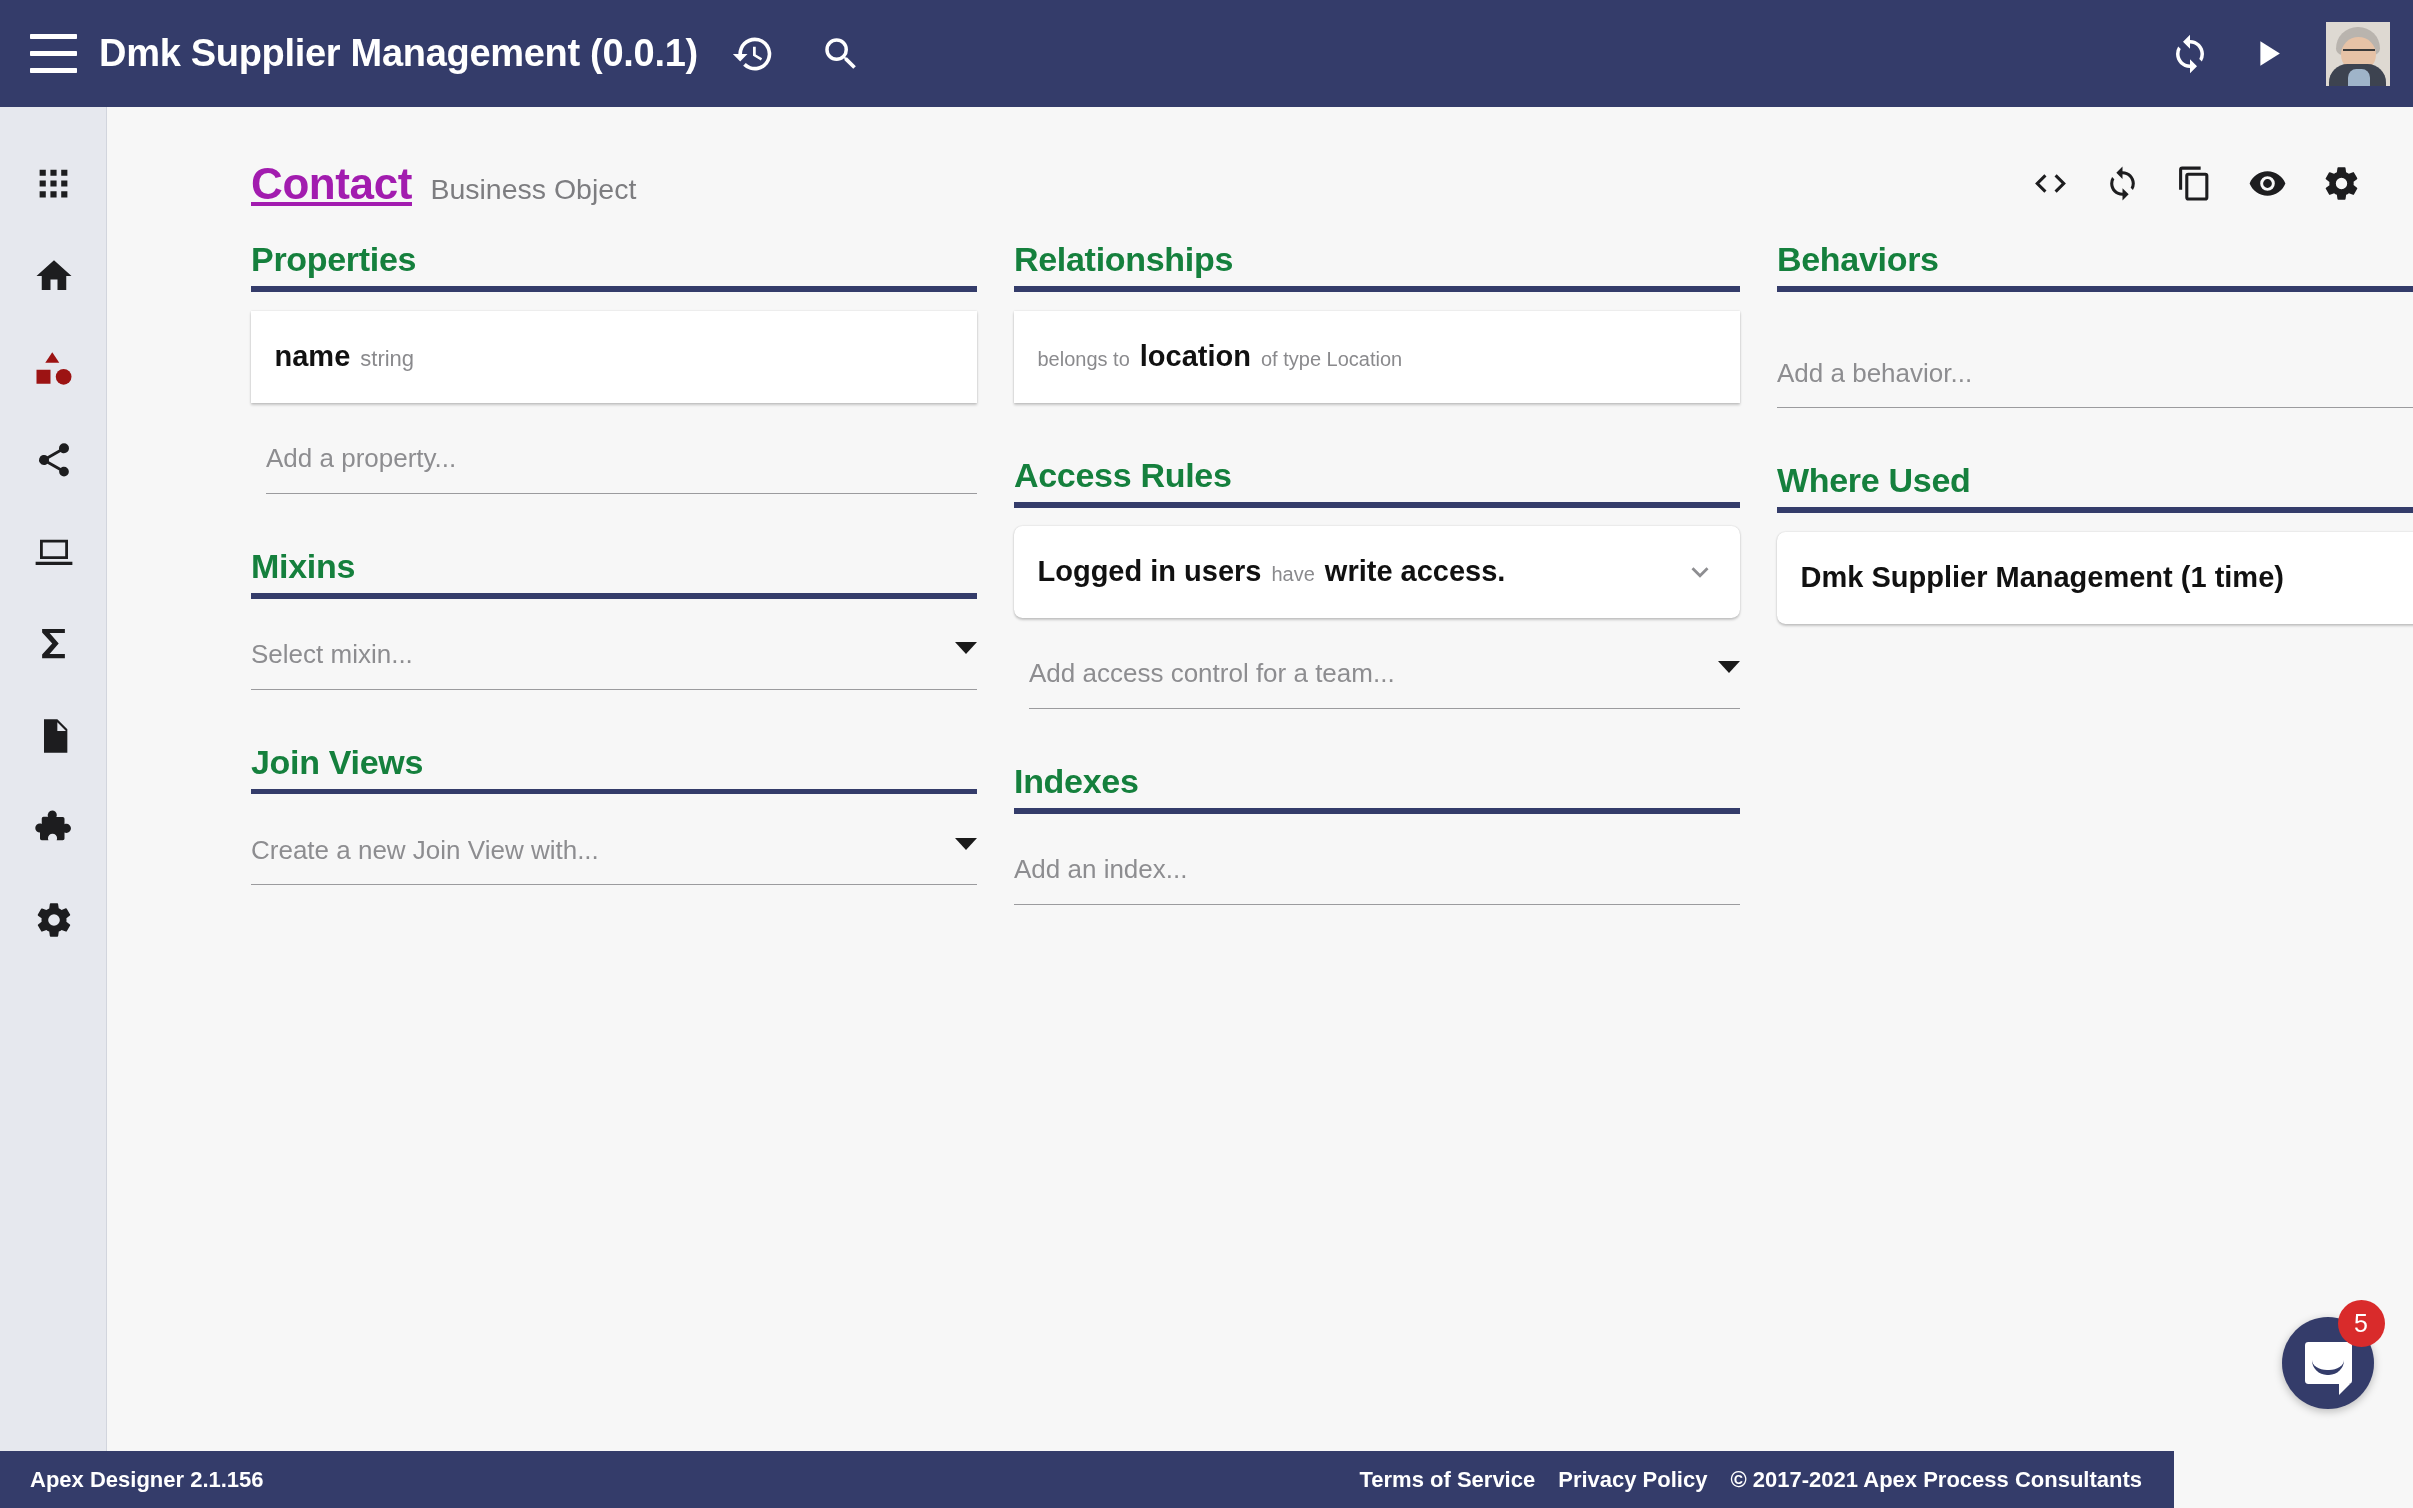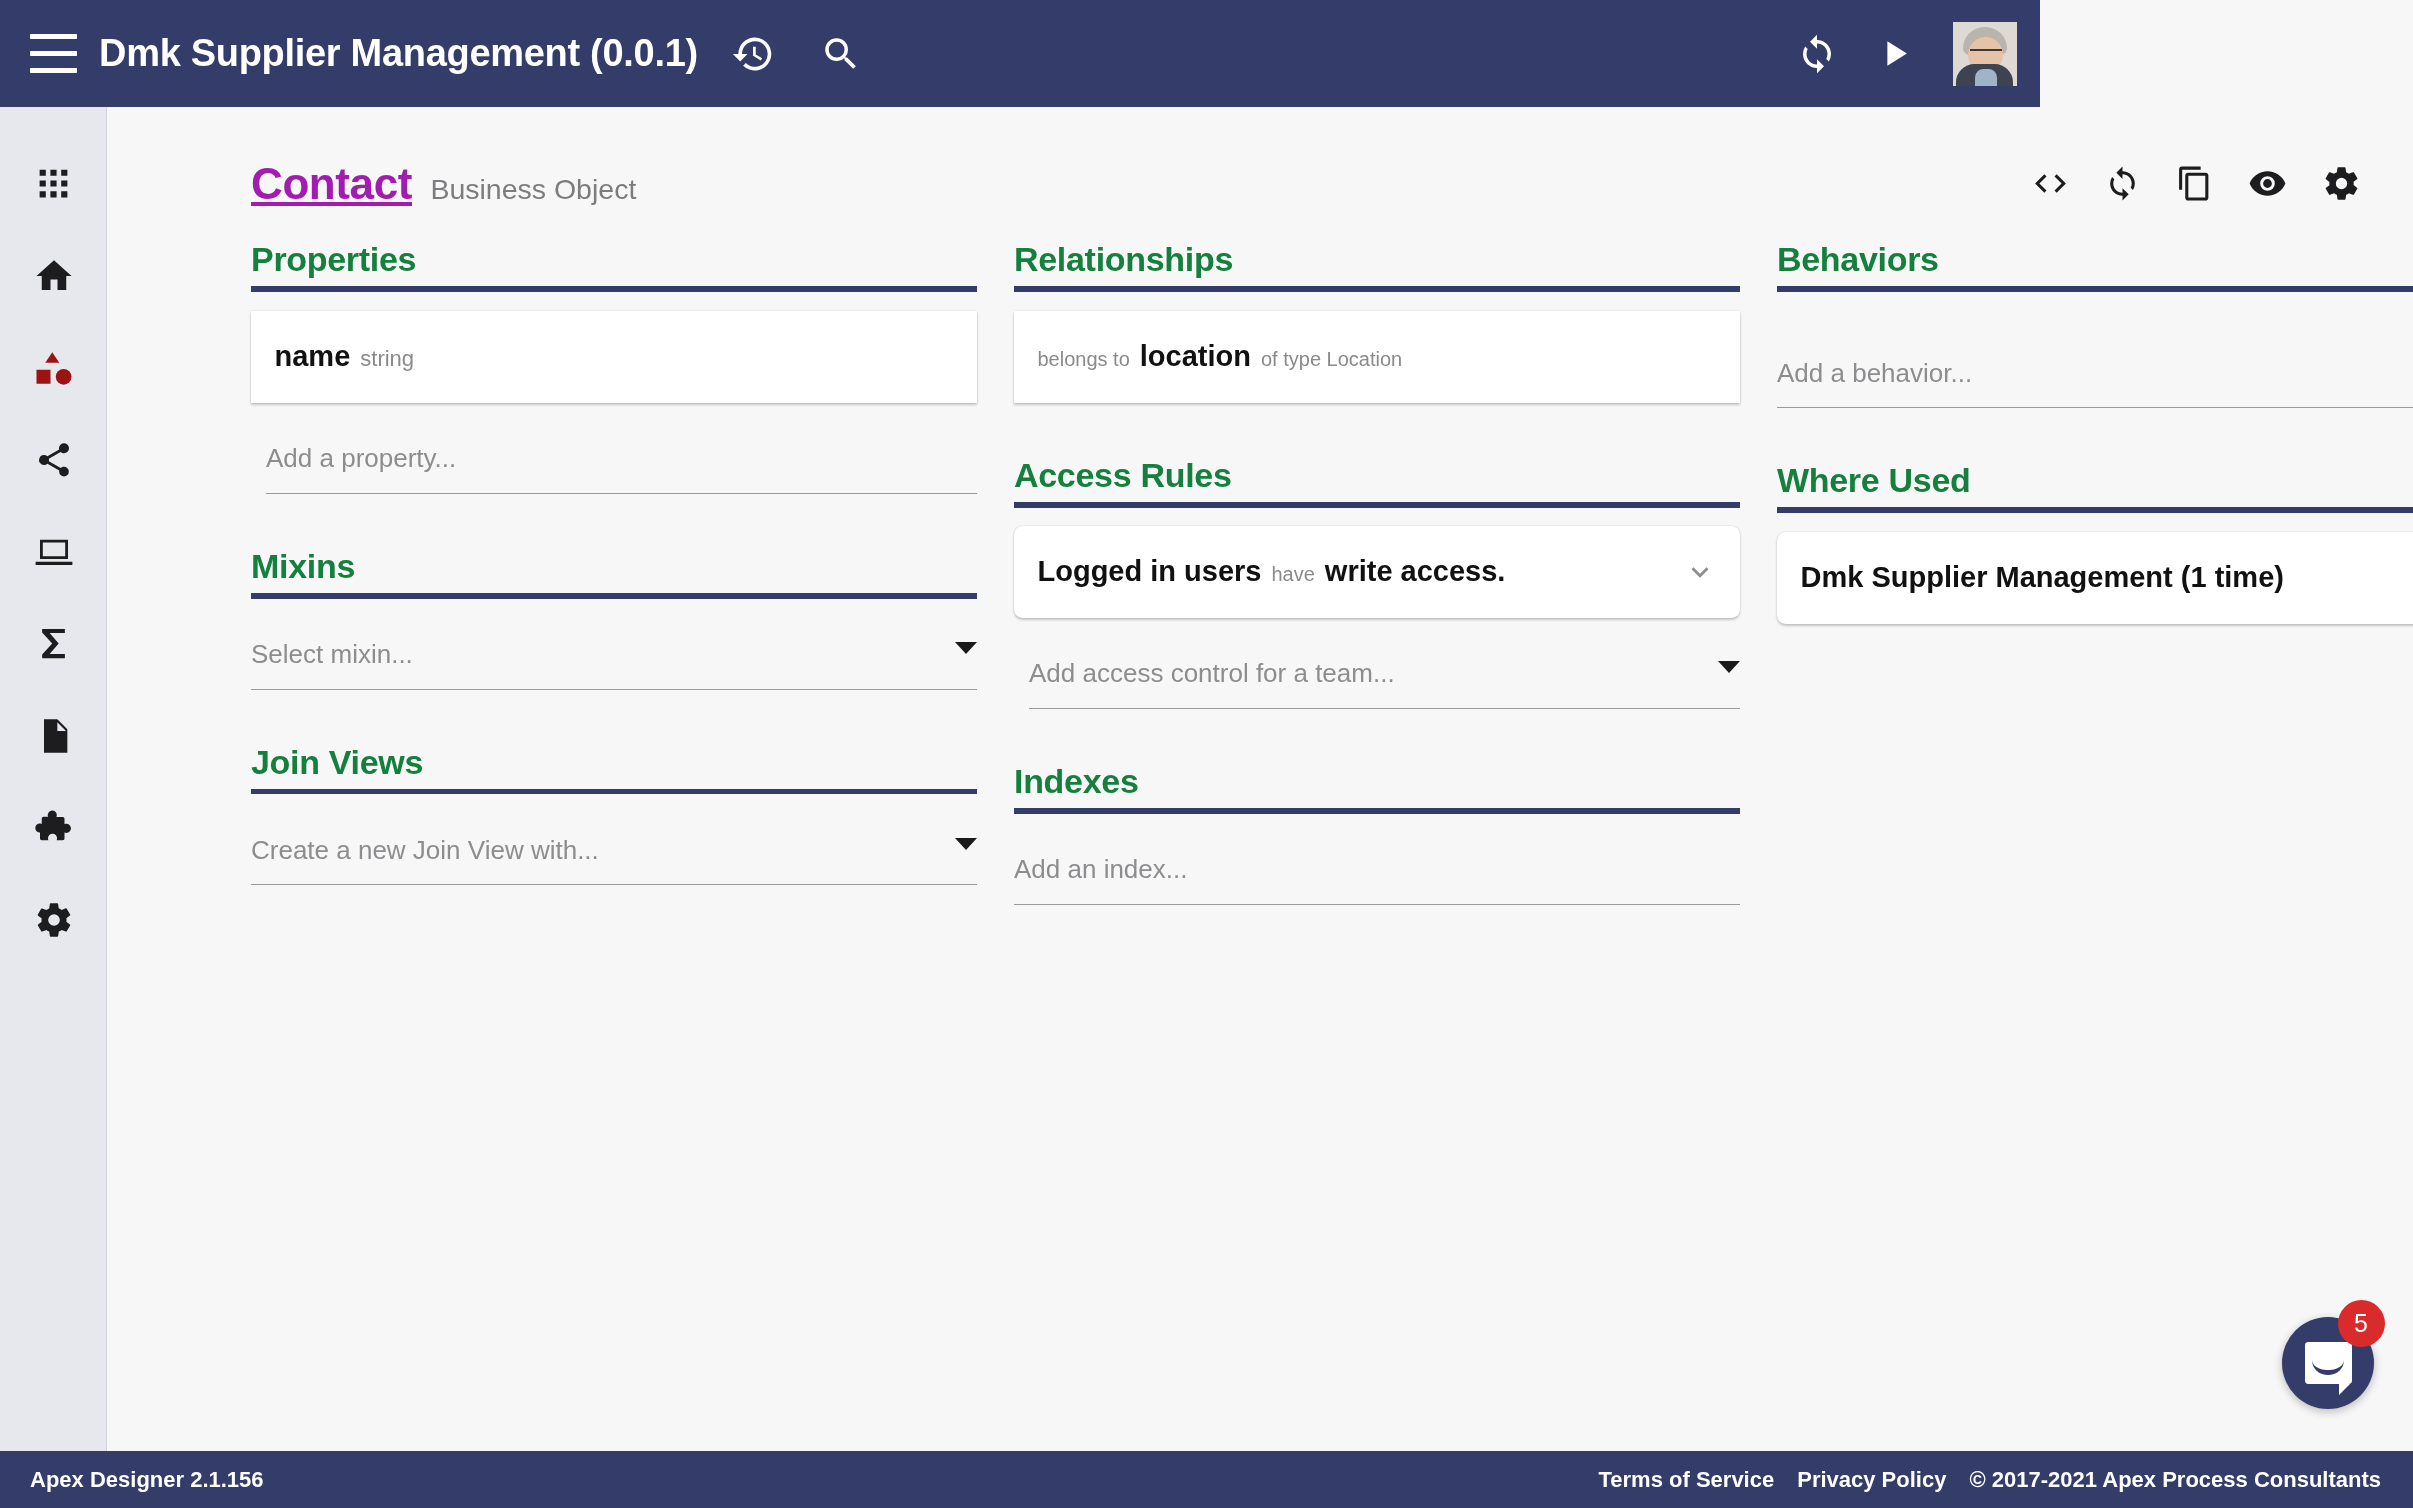--- a/index.html
+++ b/index.html
@@ -6,21 +6,21 @@
   html, body {
     width: 2413px; height: 1508px;
     font-family: "Liberation Sans", sans-serif;
     background: #f7f7f7;
     overflow: hidden;
   }
 
   
   .appbar {
     position: absolute; top: 0; left: 0;
-    width: 2040px; height: 107px;
+    width: 2413px; height: 107px;
     background: #343c6a;
     display: flex; align-items: center;
     padding: 0 23.5px 0 30px;
     z-index: 40;
   }
   .hamburger {
     width: 47px; height: 39px;
     display: flex; flex-direction: column; justify-content: space-between;
     margin-right: 22px; cursor: pointer;
   }
@@ -136,21 +136,21 @@
     margin-left: auto; width: 0; height: 0;
     border-left: 11px solid transparent;
     border-right: 11px solid transparent;
     border-top: 12.6px solid #1a1a1a;
     margin-bottom: 13.4px; cursor: pointer;
   }
 
   
   .footer {
     position: absolute; left: 0; bottom: 0;
-    width: 2413px; height: 57px;
+    width: 2174px; height: 57px;
     background: #343c6a;
     display: flex; align-items: center;
     padding: 0 32px 0 30px;
     z-index: 40;
   }
   .footer-left { color: #fff; font-size: 22px; font-weight: bold; }
   .footer-right { margin-left: auto; display: flex; align-items: center; gap: 23px; }
   .footer-right a, .footer-right span {
     color: #fff; font-size: 22px; font-weight: bold; text-decoration: none; cursor: pointer;
   }

